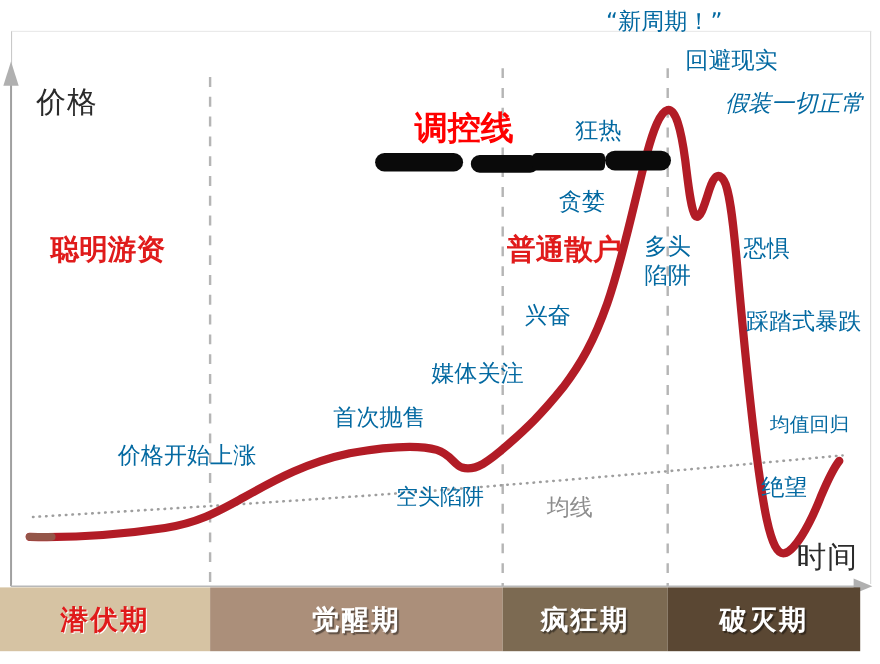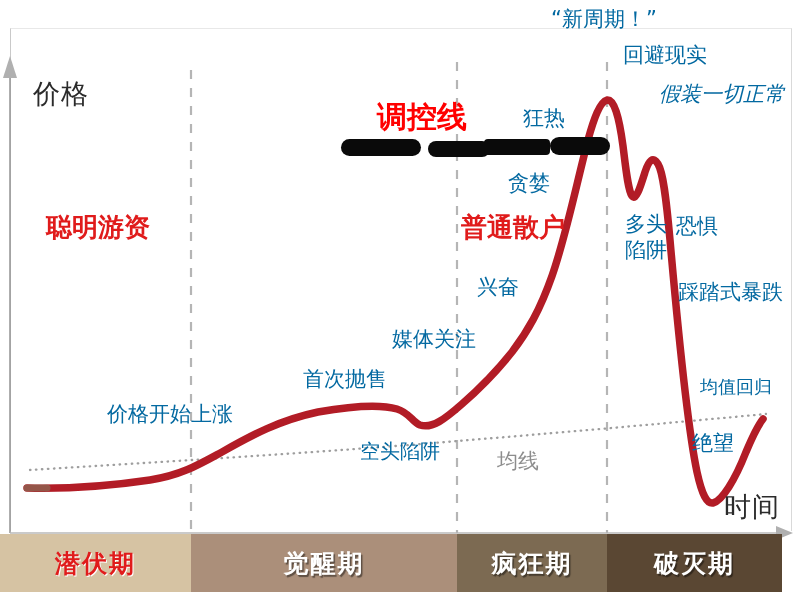--- a/index.html
+++ b/index.html
@@ -148,21 +148,21 @@
   <div class="lbl dark" style="left:508px; top:172px; font-size:21px;">贪婪</div>
 
   <div class="lbl dark" style="left:523px; top:107px; font-size:21px;">狂热</div>
 
   <div class="lbl dark" style="left:551px; top:8px; font-size:21px;">“新周期！”</div>
 
   <div class="lbl dark" style="left:623px; top:44px; font-size:21px;">回避现实</div>
 
   <div class="lbl dark" style="left:659px; top:83px; font-size:21px;font-style:italic;">假装一切正常</div>
 
-  <div class="lbl dark" style="left:625px; top:211px; font-size:21px; width:48px; white-space:normal; line-height:1.25;">多头陷阱</div>
+  <div class="lbl dark" style="left:586px; top:211px; font-size:21px; width:48px; white-space:normal; line-height:1.25;">多头陷阱</div>
 
   <div class="lbl dark" style="left:676px; top:215px; font-size:21px;">恐惧</div>
 
   <div class="lbl dark" style="left:678px; top:281px; font-size:21px;">踩踏式暴跌</div>
 
   <div class="lbl dark" style="left:700px; top:377px; font-size:18px;">均值回归</div>
 
   <div class="lbl dark" style="left:692px; top:432px; font-size:21px;">绝望</div>
 
   <div class="phase-bar">

